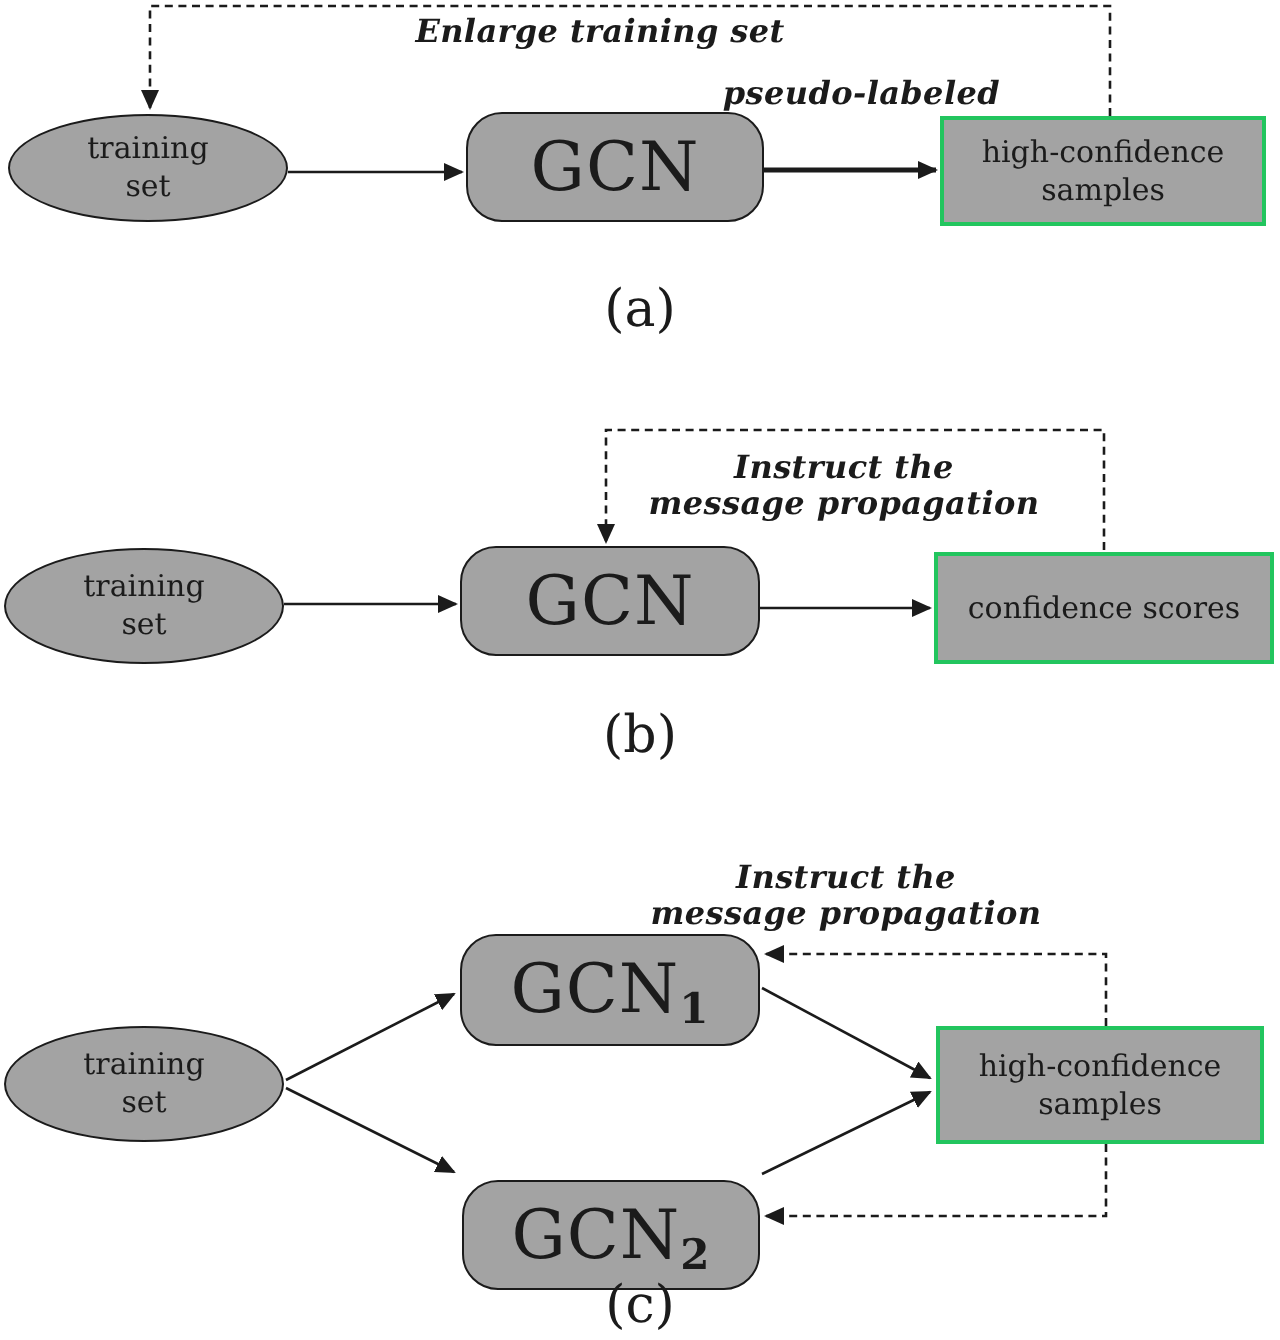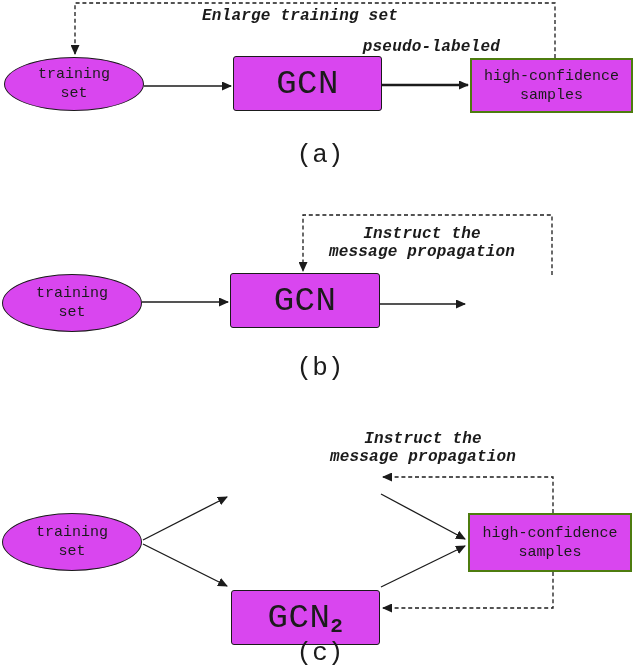--- a/index.html
+++ b/index.html
@@ -1,25 +1,25 @@
 <!DOCTYPE html>
 <html><head>
 <meta charset="utf-8">
 <style>
   * { margin:0; padding:0; box-sizing:border-box; }
   html,body { background:#ffffff; }
   body { font-family:"DejaVu Serif","Liberation Serif",serif; color:#1b1b1b; }
-  .figure { position:relative; width:640px; height:670px; background:#ffffff; overflow:hidden;font-family:Liberation Mono, monospace; }
+  .figure { position:relative; width:640px; height:670px; background:#ffffff; overflow:hidden; }
   .layer { position:absolute; left:0; top:0; width:640px; height:670px; }
   svg.layer { z-index:1; }
   .node { position:absolute; z-index:2; display:flex; flex-direction:column; justify-content:center;
-          align-items:center; text-align:center; background:#d946ef; }
+          align-items:center; text-align:center; background:#a3a3a3; }
   .ellipse { border:1.6px solid #1b1b1b; border-radius:50%; font-size:15px; line-height:19px; }
-  .rounded { border:1.8px solid #1b1b1b; border-radius:3px; }
-  .rect    { border:2px solid #4d7c0f; font-size:15px; line-height:19px;text-align:center; }
+  .rounded { border:1.8px solid #1b1b1b; border-radius:18px; }
+  .rect    { border:2px solid #22c55e; font-size:15px; line-height:19px;text-align:center; }
   .gcn-text { font-size:34px; letter-spacing:0.5px; line-height:34px; }
   .gcn-text sub { font-size:21px; font-weight:bold; line-height:0; vertical-align:-0.25em; }
   .edge-label { position:absolute; z-index:3; font-weight:bold; font-style:italic; font-size:16px;
                 line-height:18px; text-align:center; letter-spacing:0.2px; }
   .caption { position:absolute; z-index:3; left:0; width:640px; text-align:center; font-size:26px; }
   .solid  { stroke:#1b1b1b; stroke-width:1.3; fill:none; }
   .thick  { stroke-width:2.4; }
   .dashed { stroke:#1b1b1b; stroke-width:1.3; fill:none; stroke-dasharray:4 2.8; }
 </style>
 </head>
@@ -76,33 +76,39 @@
 
   <div class="node ellipse" style="left:2px; top:274px; width:140px; height:58px;">
     <div>training</div>
     <div>set</div>
   </div>
 
   <div class="node rounded" style="left:230px; top:273px; width:150px; height:55px;">
     <div class="gcn-text">GCN</div>
   </div>
 
+  <div class="node rect" style="left:467px; top:276px; width:170px; height:56px;">
+    <div>confidence scores</div>
+  </div>
 
   <div class="caption" style="top:353px;">(b)</div>
 
   <div class="edge-label" style="left:303px; top:430px; width:240px;">
     <div>Instruct the</div>
     <div>message propagation</div>
   </div>
 
   <div class="node ellipse" style="left:2px; top:513px; width:140px; height:58px;">
     <div>training</div>
     <div>set</div>
   </div>
 
+  <div class="node rounded" style="left:230px; top:467px; width:150px; height:56px;">
+    <div class="gcn-text"><span>GCN</span><sub>1</sub></div>
+  </div>
 
   <div class="node rounded" style="left:231px; top:562px; width:149px; height:55px;margin-top:28px;">
     <div class="gcn-text"><span>GCN</span><sub>2</sub></div>
   </div>
 
   <div class="node rect" style="left:468px; top:513px; width:164px; height:59px;">
     <div>high-confidence</div>
     <div>samples</div>
   </div>
 

